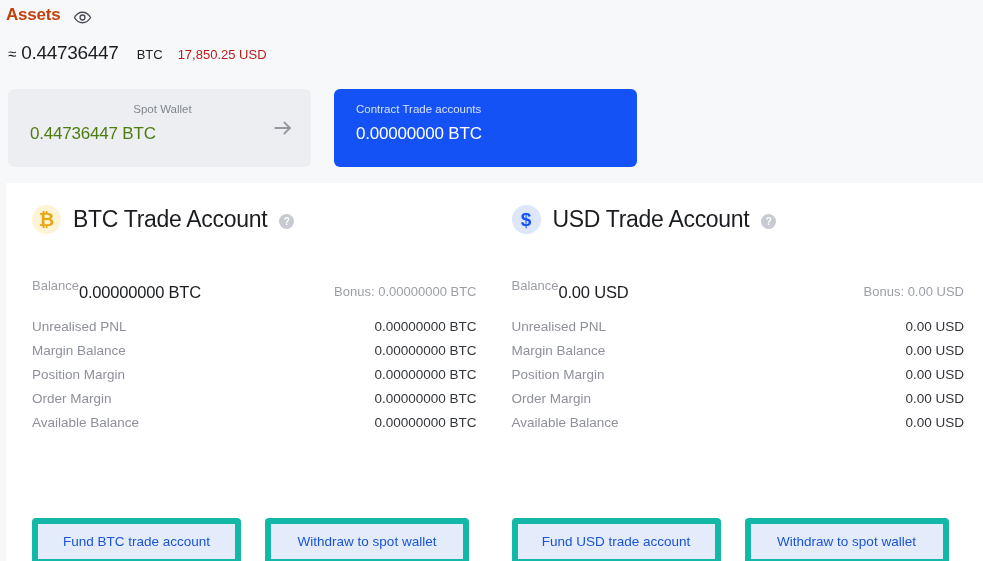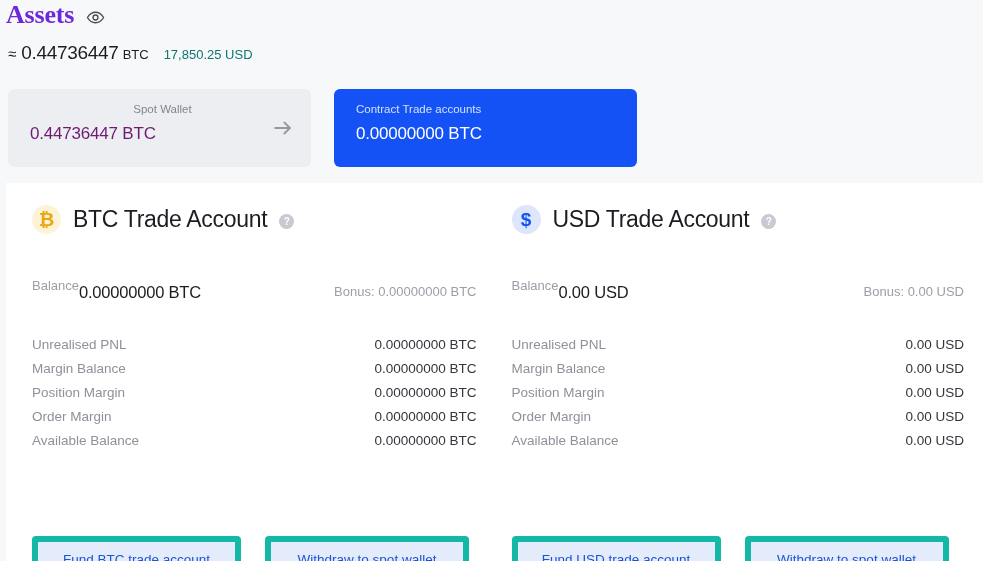--- a/index.html
+++ b/index.html
@@ -16,48 +16,48 @@
   
   .top-band {
     position: absolute; left: 0; top: 0; width: 983px; height: 182px;
     background: #f7f8fa;
   }
   .assets-head {
     position: absolute; left: 6px; top: 0px;
     display: flex; align-items: center; gap: 12px;
   }
   .assets-title {
-    font-size: 26px; font-weight: bold; color: #6d28d9;
-    letter-spacing: -0.2px; line-height: 30px; font-family: Liberation Serif, serif;
+    font-size: 17px; font-weight: bold; color: #c2410c;
+    letter-spacing: -0.2px; line-height: 30px;
   }
   .eye-icon { display:block; width: 19px; height: 19px; margin-top: 4px; }
 
   .totals {
     position: absolute; left: 8px; top: 42px;
     display: flex; align-items: baseline; gap: 0px;
     white-space: nowrap;
   }
   .approx { font-size: 15px; color: #1b1d21; margin-right: 5px; }
   .total-btc { font-size: 19px; color: #1b1d21; letter-spacing: -0.3px; }
-  .total-btc-unit { font-size: 13px; color: #1b1d21; margin-left: 4px; }
-  .total-usd { font-size: 13px; color: #0f766e; margin-left: 15px; }
+  .total-btc-unit { font-size: 13px; color: #1b1d21; margin-left: 18px; }
+  .total-usd { font-size: 13px; color: #b91c1c; margin-left: 15px; }
 
   
   .cards { position: absolute; left: 8px; top: 89px; display: flex; gap: 23px; }
   .card {
     width: 303px; height: 78px; border-radius: 6px;
     position: relative; padding: 13px 16px 0 22px;
   }
   .card.spot { background: #eceef1; }
   .card.contract { background: #1452f5; }
   .card-label { font-size: 11.5px; line-height: 14px; }
   .card.spot .card-label { color: #82868e; text-align: center; }
   .card.contract .card-label { color: #d3e0ff; }
   .card-value { font-size: 17px; line-height: 24px; margin-top: 6px; letter-spacing: -0.2px; }
-  .card.spot .card-value { color: #701a75; }
+  .card.spot .card-value { color: #4d7c0f; }
   .card.contract .card-value { color: #ffffff; }
   .card-arrow { position: absolute; right: 17px; top: 50%; transform: translateY(-50%); width: 22px; height: 22px; }
 
   
   .panel {
     position: absolute; left: 0; top: 182px; width: 983px; height: 379px;
     background: #f7f8fa;
   }
   .panel-inner {
     position: absolute; left: 6px; top: 1px; width: 977px; height: 378px;
@@ -85,21 +85,21 @@
 
   .balance-row {
     display: flex; align-items: flex-end; justify-content: space-between;
     margin-top: 43px;
   }
   .balance-left { display: flex; flex-direction: row; }
   .balance-label { font-size: 13px; color: #9b9ea5; line-height: 17px; }
   .balance-value { font-size: 16.5px; color: #1b1d21; line-height: 24px; margin-top: 3px; letter-spacing: -0.2px; }
   .bonus { font-size: 13px; color: #9b9ea5; line-height: 19px; padding-bottom: 3px; }
 
-  .stats { margin-top: 33px; }
+  .stats { margin-top: 15px; }
   .stat-row {
     display: flex; justify-content: space-between; align-items: baseline;
     height: 24px;
   }
   .stat-label { font-size: 13.5px; color: #8e9199; }
   .stat-value { font-size: 13.5px; color: #32353b; }
 
   .btn-row { display: flex; gap: 24px; margin-top: 39px; }
   .btn {
     width: 209px; height: 47px; border-radius: 4px;

